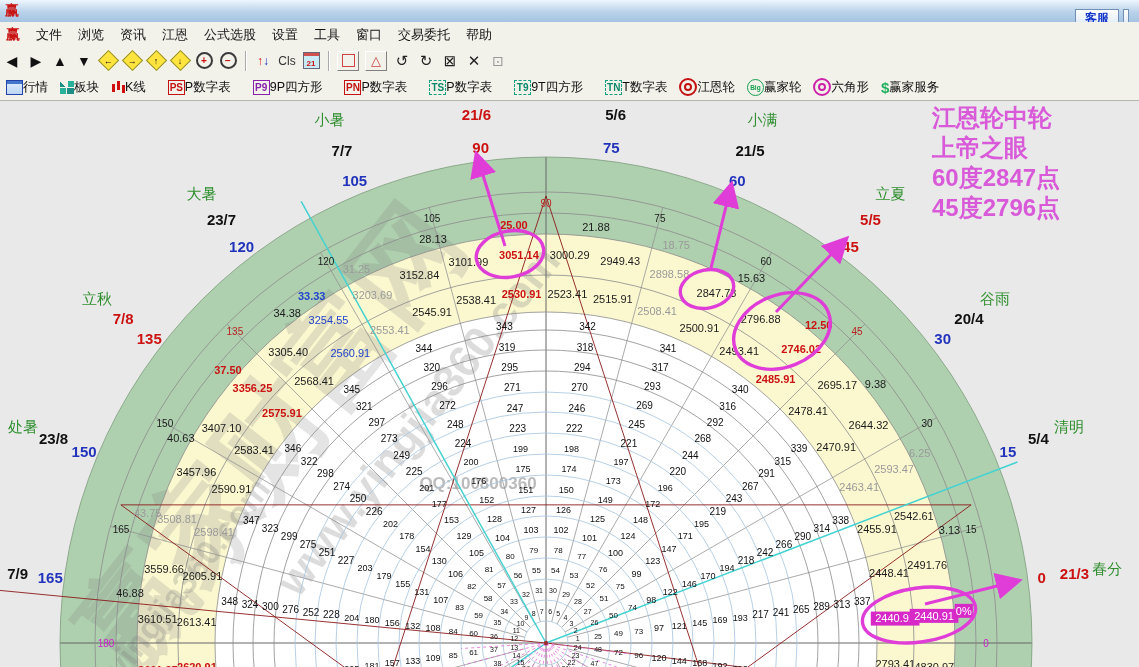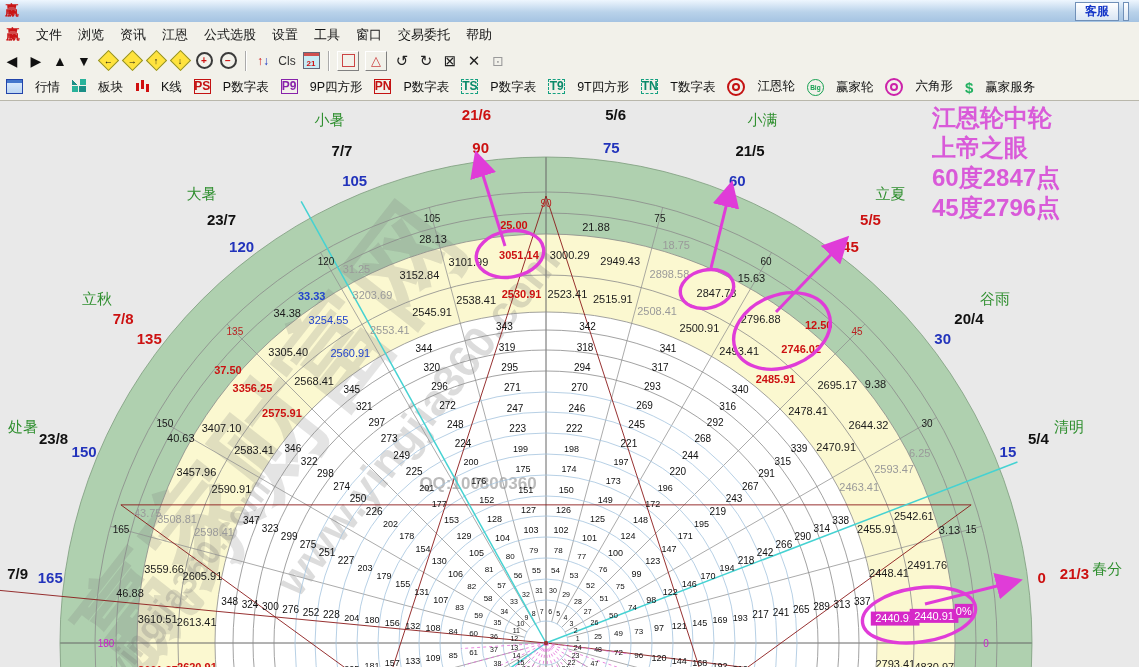--- a/index.html
+++ b/index.html
@@ -5,21 +5,21 @@
   html,body{margin:0;padding:0;}
   body{width:1139px;height:667px;overflow:hidden;position:relative;
        font-family:"Liberation Sans","DejaVu Sans",sans-serif;background:#e9e9e9;}
   #stage{position:absolute;inset:0;width:1139px;height:667px;overflow:hidden;}
   
   .titlebar{position:absolute;left:0;top:0;width:1139px;height:22px;
     background:linear-gradient(#eef6fe,#b9d2ea 55%,#a5c3e2);border-bottom:1px solid #8fa8c4;
     display:flex;align-items:center;z-index:5;}
   .app-ico{color:#c91414;font-weight:bold;font-size:14px;margin:0 6px 0 5px;}
   .title-text{font-size:12px;color:#1c2a3a;}
-  .title-btns{position:absolute;right:10px;top:2px;display:flex;gap:4px;}
+  .title-btns{position:absolute;right:10px;top:9px;display:flex;gap:4px;}
   .tbtn{height:17px;padding:0 9px;background:linear-gradient(#ffffff,#d9e6f4);
     border:1px solid #7090b8;font-size:12px;color:#1436c8;font-weight:bold;line-height:16px;}
   .tbtn.sliver{padding:0 2px;}
   .menubar{position:absolute;left:0;top:22px;width:1139px;height:25px;background:#f2f1ea;
     border-bottom:1px solid #d6d4c8;display:flex;align-items:center;z-index:5;}
   .menu-ico{color:#c91414;font-weight:bold;font-size:14px;margin:0 8px 0 6px;}
   .menu-item{font-size:13px;color:#151515;padding:20px 8px;}
   .toolbar1{position:absolute;left:0;top:47px;width:1139px;height:27px;background:#f2f1ea;
     border-bottom:1px solid #cfcdc2;display:flex;align-items:center;z-index:5;}
   .toolbar2{position:absolute;left:0;top:74px;width:1139px;height:26px;background:#f2f1ea;
@@ -35,24 +35,24 @@
   .ti.txt{font-size:12px;color:#333;}
   .ti .cal{width:15px;height:15px;background:#c8ecf6;border:1px solid #667;position:relative;
      display:flex;align-items:flex-end;justify-content:center;font-size:8px;color:#d01010;font-weight:bold;}
   .ti .cal::before{content:"";position:absolute;top:0;left:0;right:0;height:3px;background:#d05050;}
   .bez-btn{width:20px;height:18px;display:inline-flex;align-items:center;justify-content:center;
      border:1px solid;border-color:#fff #808080 #808080 #fff;background:#f2f1ea;}
   .sq{width:11px;height:11px;border:1.5px solid #cc4444;}
   .tri-red{color:#cc4444;font-size:13px;}
   .ti.rot{font-size:15px;color:#222;}
   .ti.gray{color:#9a9a9a;font-size:14px;}
-  .t2-item{display:inline-flex;margin:0 6px;gap:12px;}
+  .t2-item{display:inline-flex;align-items:center;margin:0 6px;gap:0;}
   .t2-label{font-size:12.5px;color:#101010;}
-  .badge{font-size:12px;font-weight:bold;width:15px;height:13px;display:inline-flex;align-items:center;
-     justify-content:center;border:1px solid;}
+  .badge{font-size:10px;font-weight:bold;width:15px;height:13px;display:inline-flex;align-items:center;
+     justify-content:center;border:1px solid;margin-left:10px;}
   .badge.red{color:#c41212;border-color:#c41212;}
   .badge.purple{color:#8822aa;border-color:#8822aa;}
   .badge.teal{color:#0a8a6a;border-color:#14a080;border-style:dashed;}
   .ic-table{width:15px;height:13px;border:1px solid #2244aa;
      background:linear-gradient(#dfeeff,#bcd6f2);box-shadow:inset 0 3px 0 #4477cc;}
   .ic-blocks{width:14px;height:13px;background:
      linear-gradient(45deg,#1b8f86 0 45%,transparent 45%) left top/7px 6px no-repeat,
      linear-gradient(45deg,#29b29a 0 100%) right top/6px 6px no-repeat,
      linear-gradient(45deg,#29b29a 0 100%) left bottom/6px 6px no-repeat,
      linear-gradient(45deg,#1b8f86 0 100%) right bottom/7px 6px no-repeat;}

